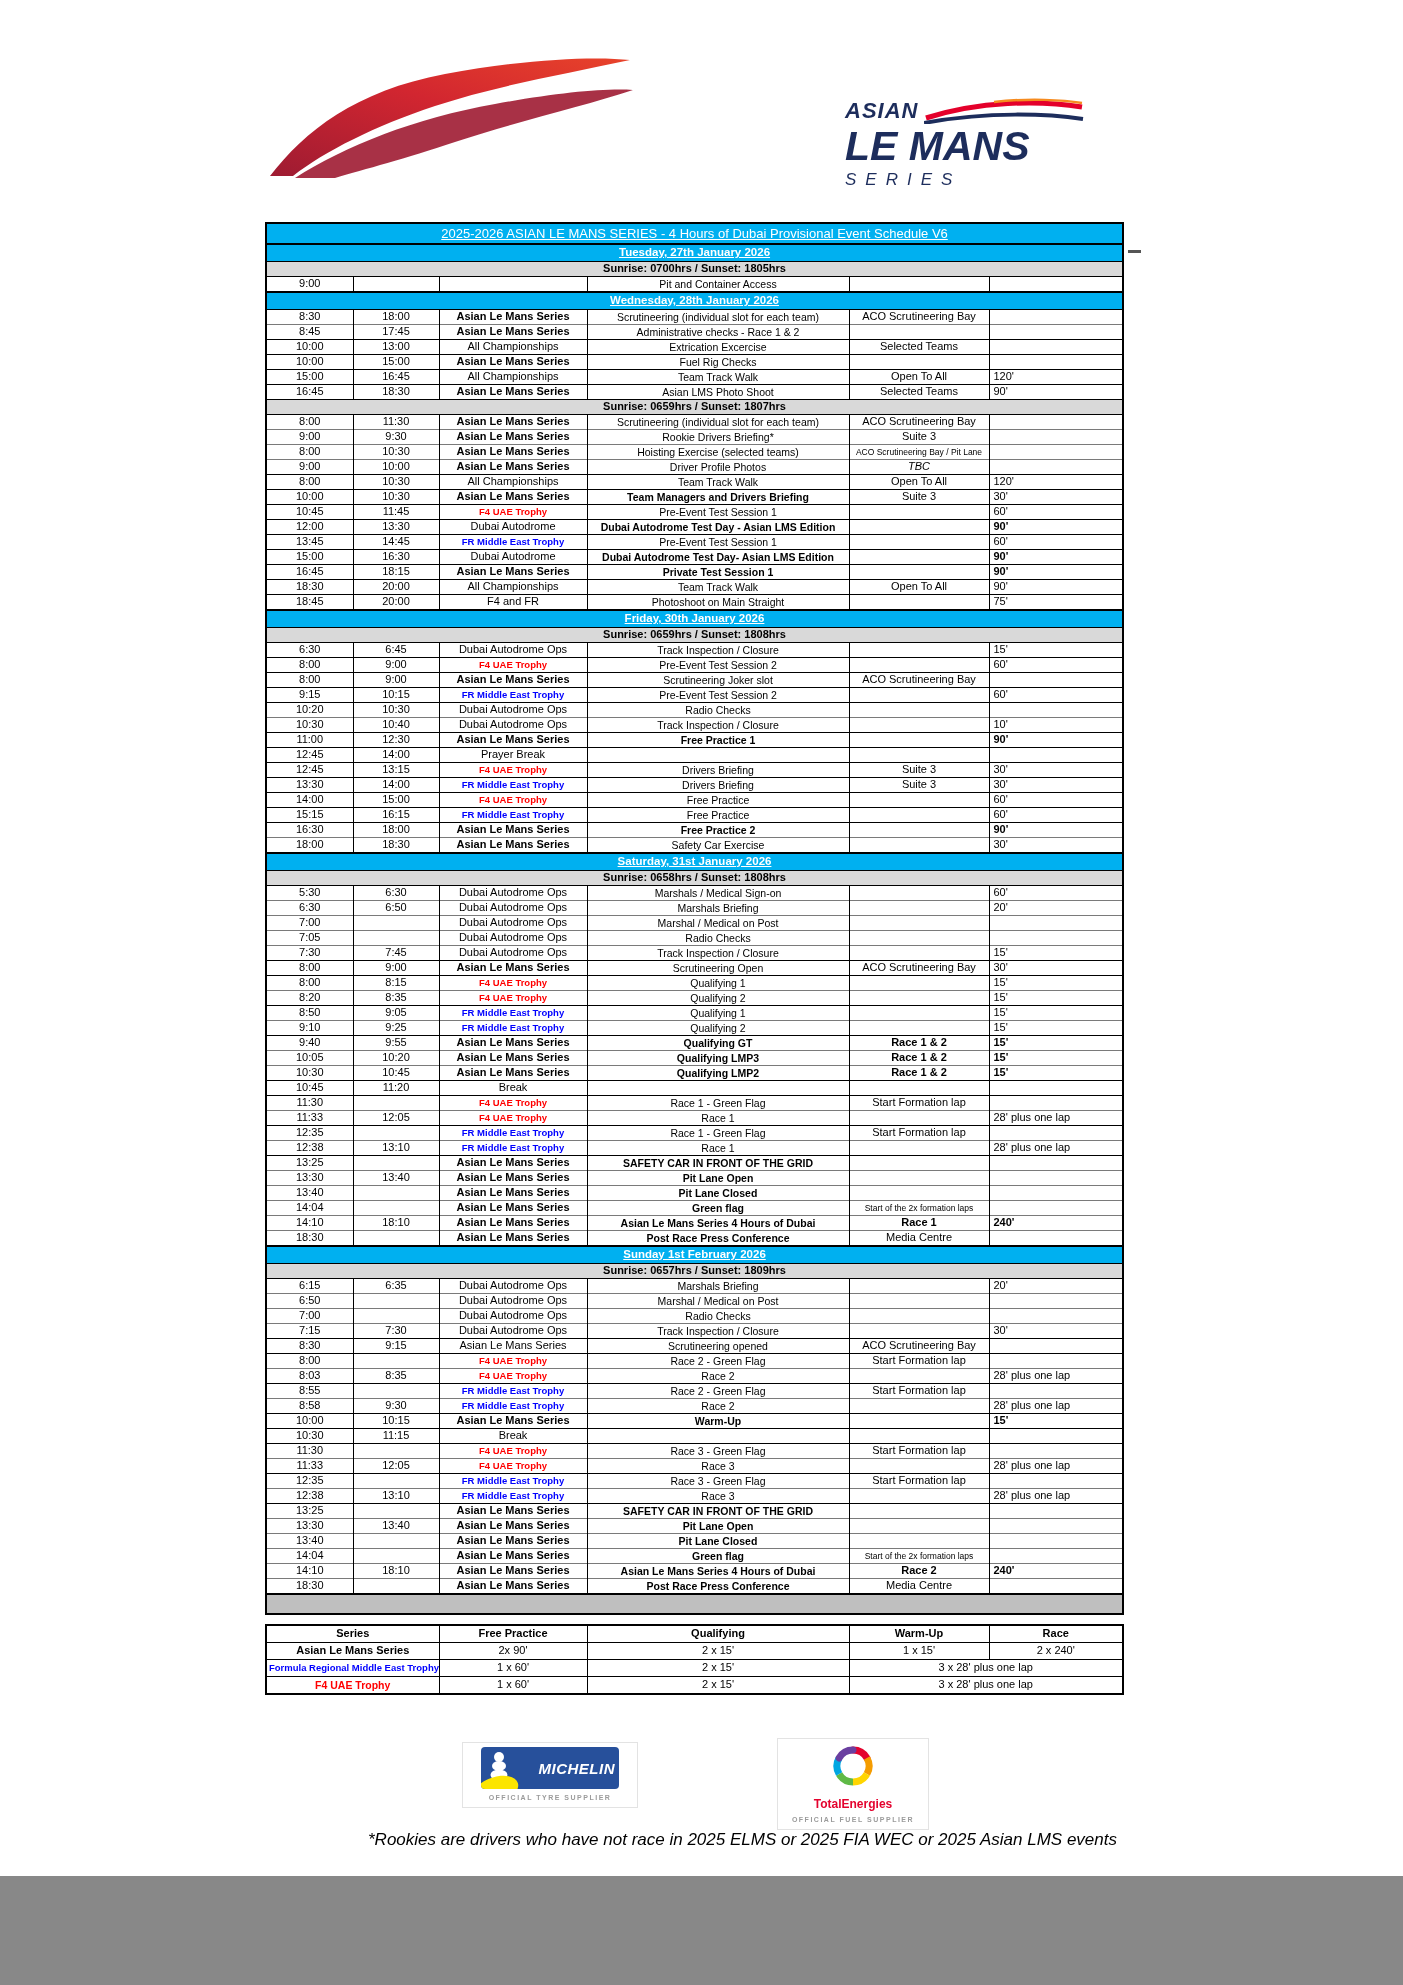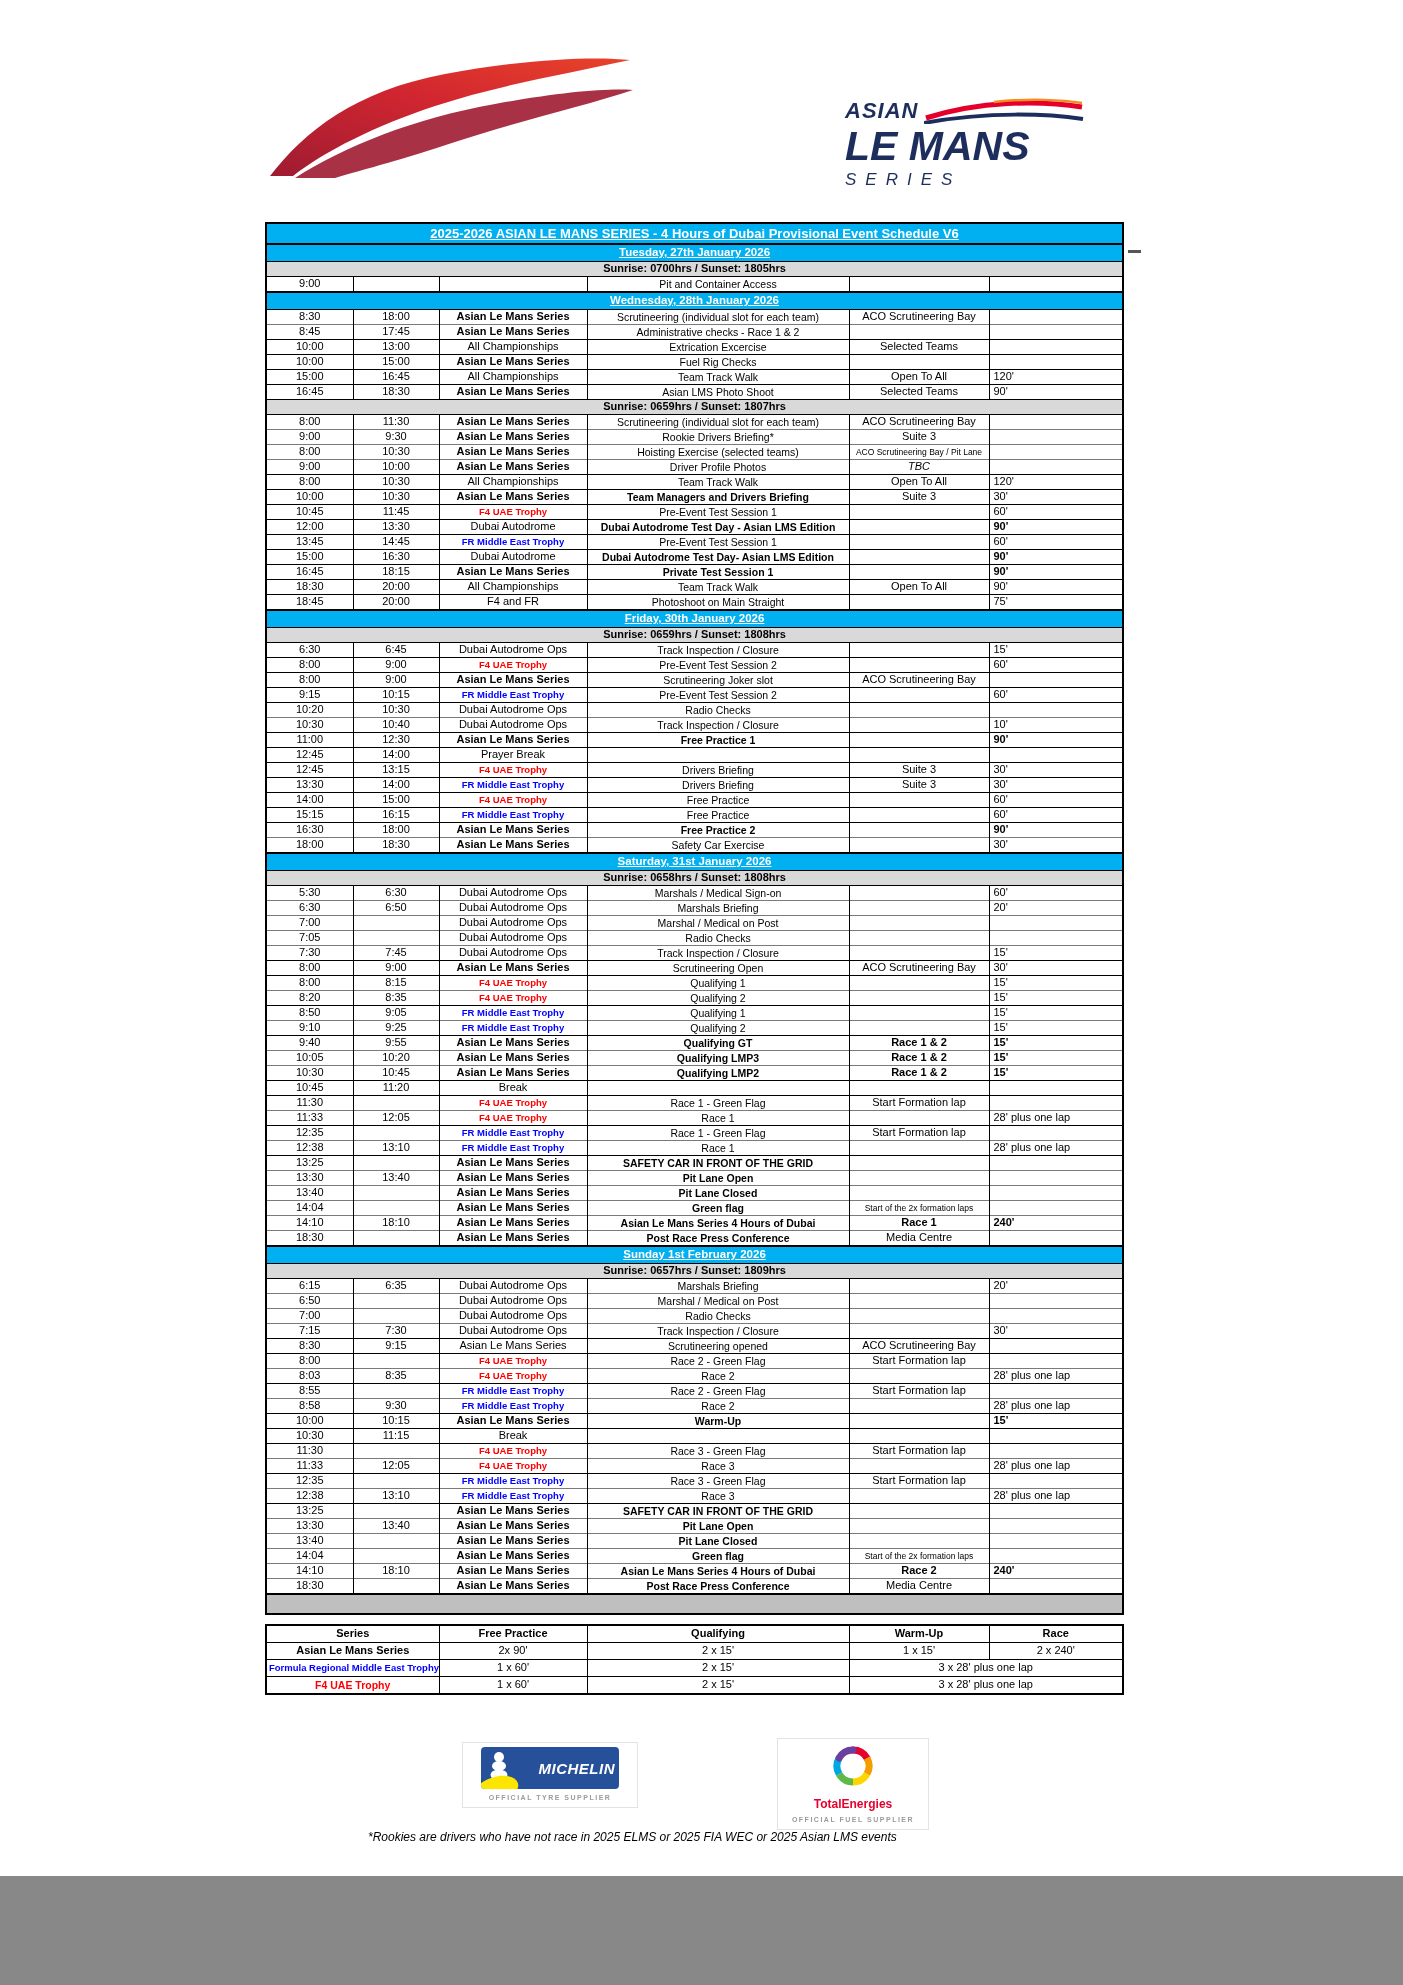--- a/index.html
+++ b/index.html
@@ -23,21 +23,21 @@
   table{border-collapse:collapse; table-layout:fixed; width:857px;}
   #main-table, #summary-table{border:2.5px solid #000;}
   td{
     border-left:1px solid #000; border-right:1px solid #000;
     border-top:1px solid #7a7a7a;
     height:14px; font-size:11px; text-align:center; vertical-align:middle;
     padding:0 2px; line-height:1.02; white-space:nowrap; overflow:hidden;
   }
   tr.tk td{border-top:1.6px solid #000;}
   td.titlebar{
-    background:var(--blue); color:#fff; font-weight:700; font-size:13px;
+    background:var(--blue); color:#fff; font-weight:400; font-size:13px;
     height:19px; text-decoration:underline; border-bottom:1.5px solid #000;
   }
   td.daybar{
     background:var(--blue); color:#fff; font-weight:700; font-size:11.5px;
     height:16px; text-decoration:underline; border-top:2px solid #000;margin-top:48px;
   }
   td.sunbar{
     background:var(--sungray); font-weight:700; height:14px;
     border-top:1px solid #000; border-bottom:1.6px solid #000;
   }
@@ -68,21 +68,21 @@
     overflow:hidden;
   }
   .mich-word{color:#fff; font-style:italic; font-weight:800; font-size:15px; letter-spacing:.5px; padding-right:4px;}
   .mich-yellow{position:absolute; left:-8px; bottom:-14px; width:46px; height:26px; background:var(--michyellow); transform:rotate(-18deg); border-radius:50%;}
   .mich-man{position:absolute; left:3px; top:3px;}
   .caption{font-size:7px; letter-spacing:1.5px; color:#9b9b9b; margin-top:5px; font-weight:700;}
   .totalenergies{left:777px; top:1738px; width:152px;}
   .te-word{font-weight:800; font-size:12px; color:var(--tered); margin-top:2px;}
 
   
-  .footnote{position:absolute; left:368px; top:1830px; font-style:italic; font-size:12px;}
+  .footnote{position:absolute; left:368px; top:1830px; font-style:italic; font-size:17px;}
   .stray{position:absolute; left:1128px; top:250px; width:13px; height:2.5px; background:#555;}
 </style>
 </head>
 <body>
 
 <div class="sheet">
 
   <svg class="ribbon" viewBox="0 0 372 136">
     <defs>
       <linearGradient id="ribgrad" x1="0" y1="1" x2="1" y2="0">

